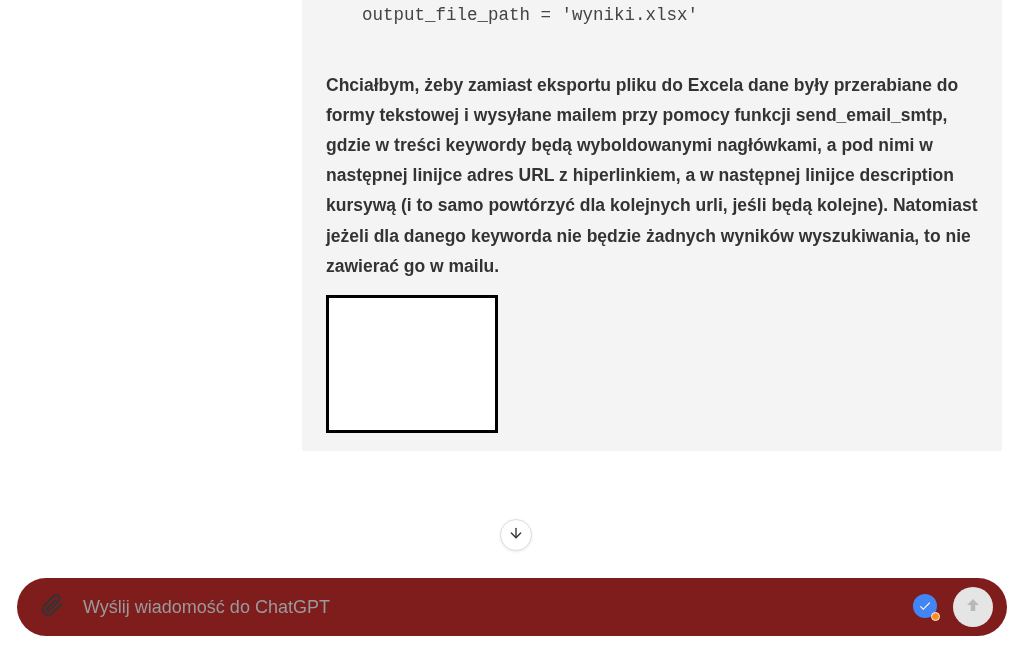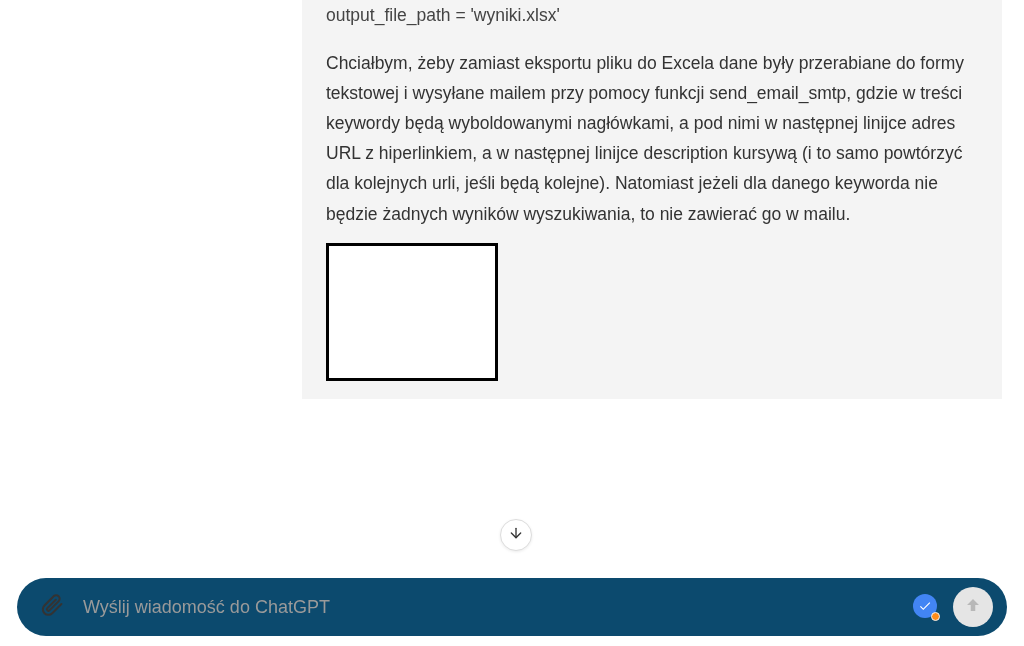--- a/index.html
+++ b/index.html
@@ -31,26 +31,28 @@
     }
     .message-bubble {
       background: #f4f4f4;
       border-radius: 0 0 0 0;
       padding: 0 24px 18px 24px;
       font-size: 17.5px;
       line-height: 1.72;
       color: #333333;
     }
     .code-text {
-      font-family: Liberation Sans, sans-serif;
+      font-family: Liberation Mono, monospace;
       color: #444444;
+      margin-left: 36px;
     }
     .para {
-      margin-top: 18px;
+      margin-top: 40px;
       color: #333333;
+      font-weight: bold;
     }
     .image-box {
       margin-top: 14px;
       width: 172px;
       height: 138px;
       border: 3px solid #000000;
       background: #ffffff;
     }
     .scroll-down-btn {
       position: absolute;
@@ -71,21 +73,21 @@
       width: 16px;
       height: 16px;
       stroke: #333333;
     }
     .input-bar {
       position: absolute;
       left: 17px;
       bottom: 10px;
       width: 990px;
       height: 58px;
-      background: #0c4a6e;
+      background: #7f1d1d;
       border-radius: 29px;
       display: flex;
       align-items: center;
       padding: 0 14px 0 18px;
     }
     .attach-btn {
       width: 34px;
       height: 34px;
       display: flex;
       align-items: center;

